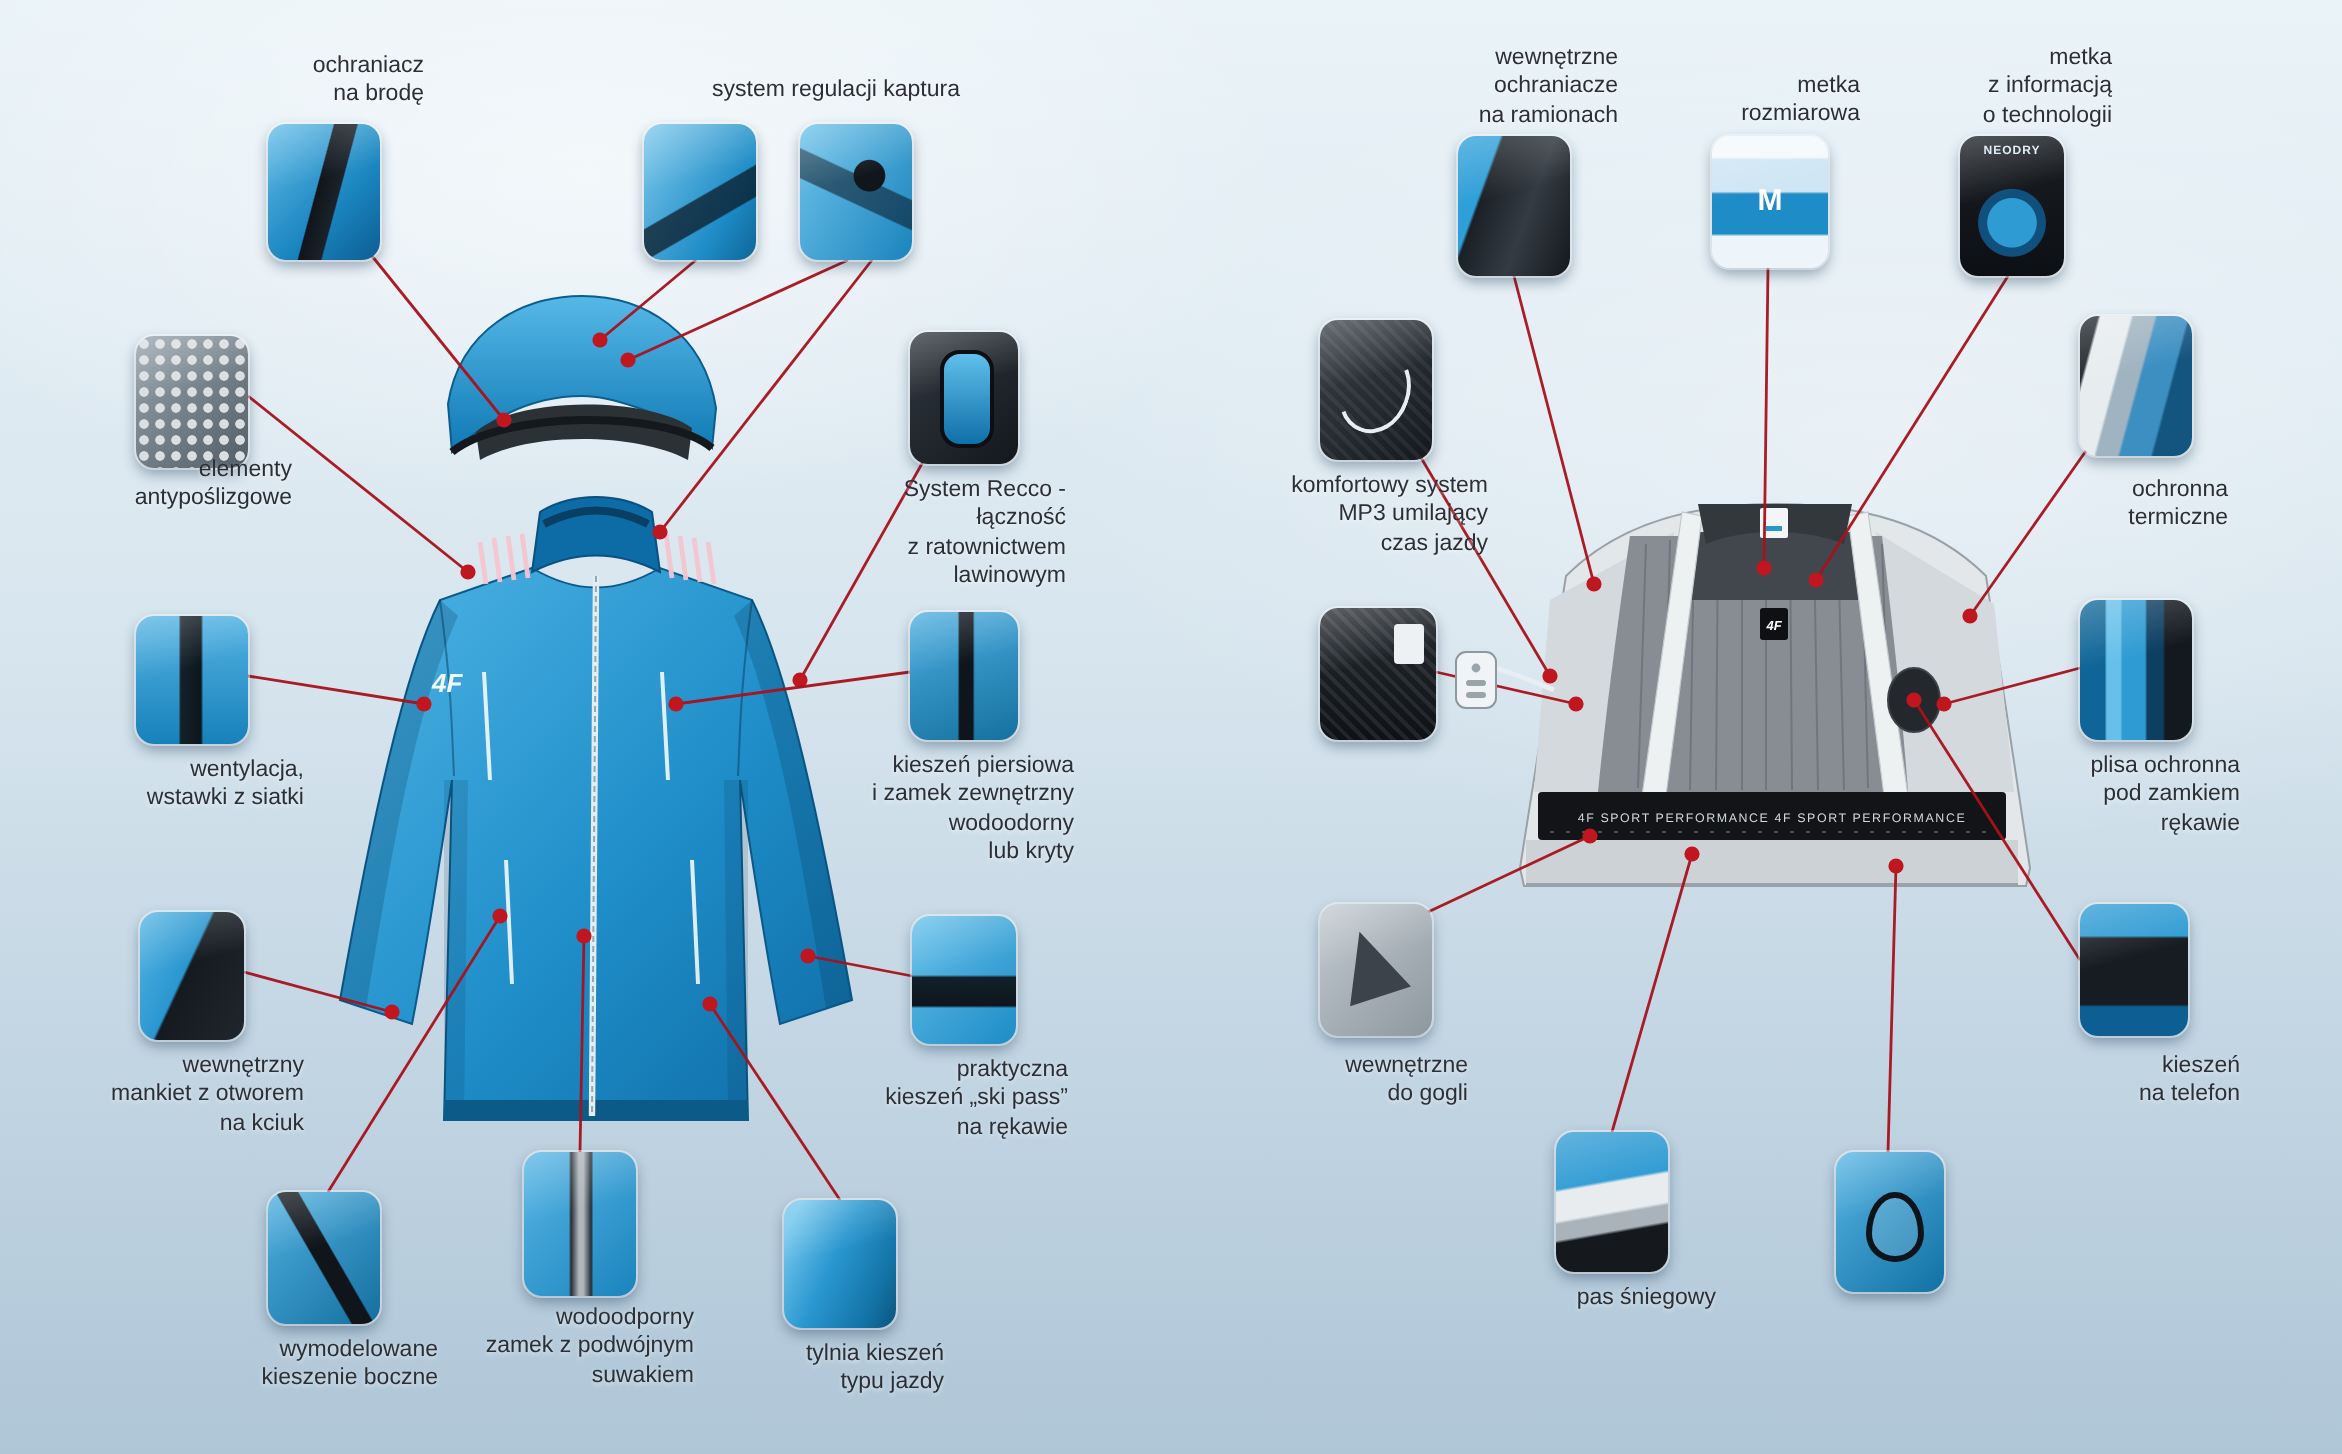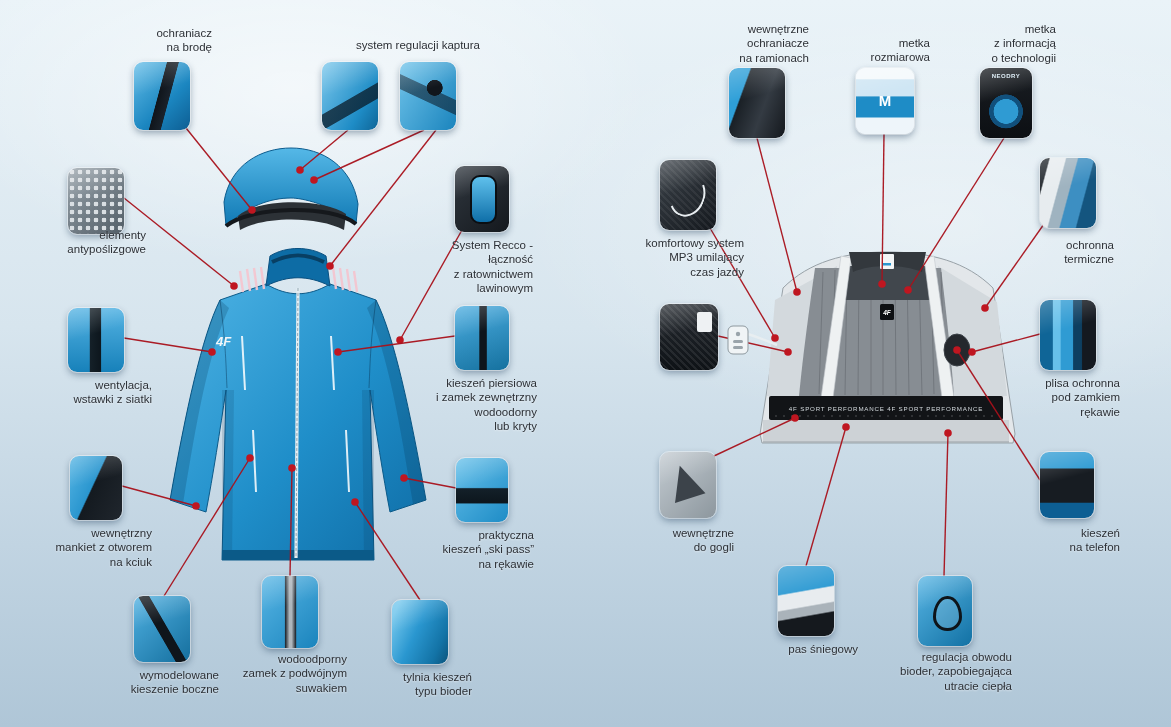--- a/index.html
+++ b/index.html
@@ -285,21 +285,21 @@
   <div class="lbl" style="left:105px;top:668px;width:114px">wymodelowane
 kieszenie boczne</div>
 
   <div class="thumb ph-dblzip" style="left:262px;top:576px;width:56px;height:72px"></div>
   <div class="lbl" style="left:233px;top:652px;width:114px">wodoodporny
 zamek z podwójnym
 suwakiem</div>
 
   <div class="thumb ph-cargo" style="left:392px;top:600px;width:56px;height:64px"></div>
   <div class="lbl" style="left:368px;top:670px;width:104px">tylnia kieszeń
-typu bioder</div>
+typu jazdy</div>
 
   <div class="lbl" style="left:705px;top:22px;width:104px">wewnętrzne
 ochraniacze
 na ramionach</div>
   <div class="thumb ph-shoulderpad" style="left:729px;top:68px;width:56px;height:70px"></div>
 
   <div class="lbl" style="left:840px;top:36px;width:90px">metka
 rozmiarowa</div>
   <div class="thumb ph-sizetag" style="left:856px;top:68px;width:58px;height:66px">
     <span class="tag-m">M</span>
@@ -333,17 +333,14 @@
 do gogli</div>
 
   <div class="thumb ph-phone" style="left:1040px;top:452px;width:54px;height:66px"></div>
   <div class="lbl" style="left:1014px;top:526px;width:106px">kieszeń
 na telefon</div>
 
   <div class="thumb ph-skirt" style="left:778px;top:566px;width:56px;height:70px"></div>
   <div class="lbl" style="left:754px;top:642px;width:104px">pas śniegowy</div>
 
   <div class="thumb ph-hip" style="left:918px;top:576px;width:54px;height:70px"></div>
-  <div class="lbl" style="left:882px;top:650px;width:130px">regulacja obwodu
-bioder, zapobiegająca
-utracie ciepła</div>
 
 </div>
 
 </body></html>

